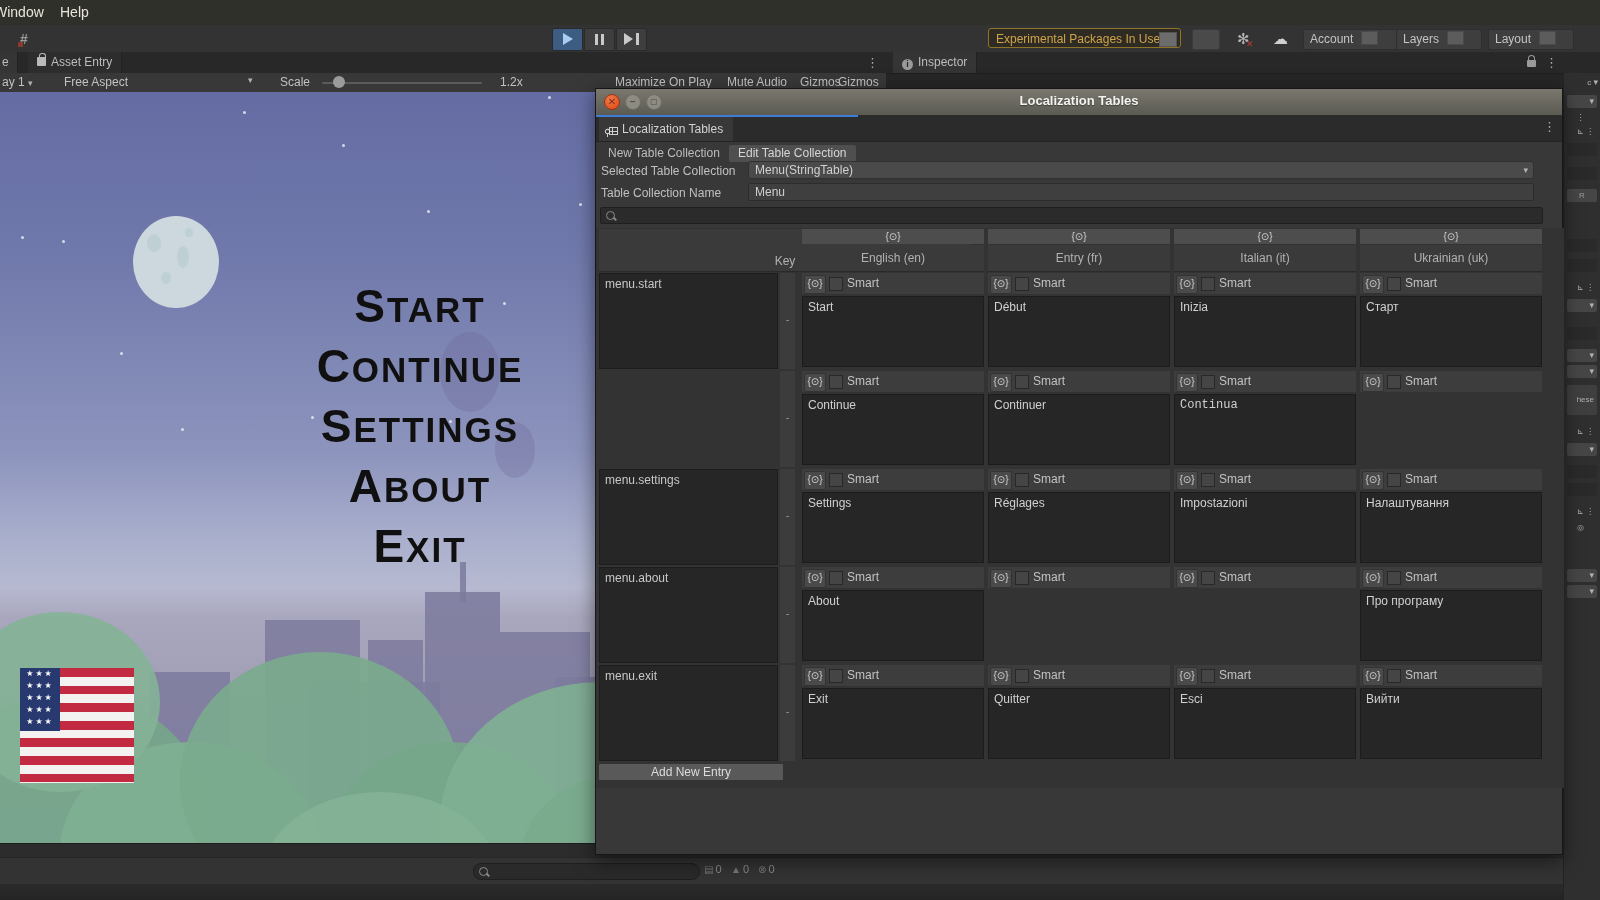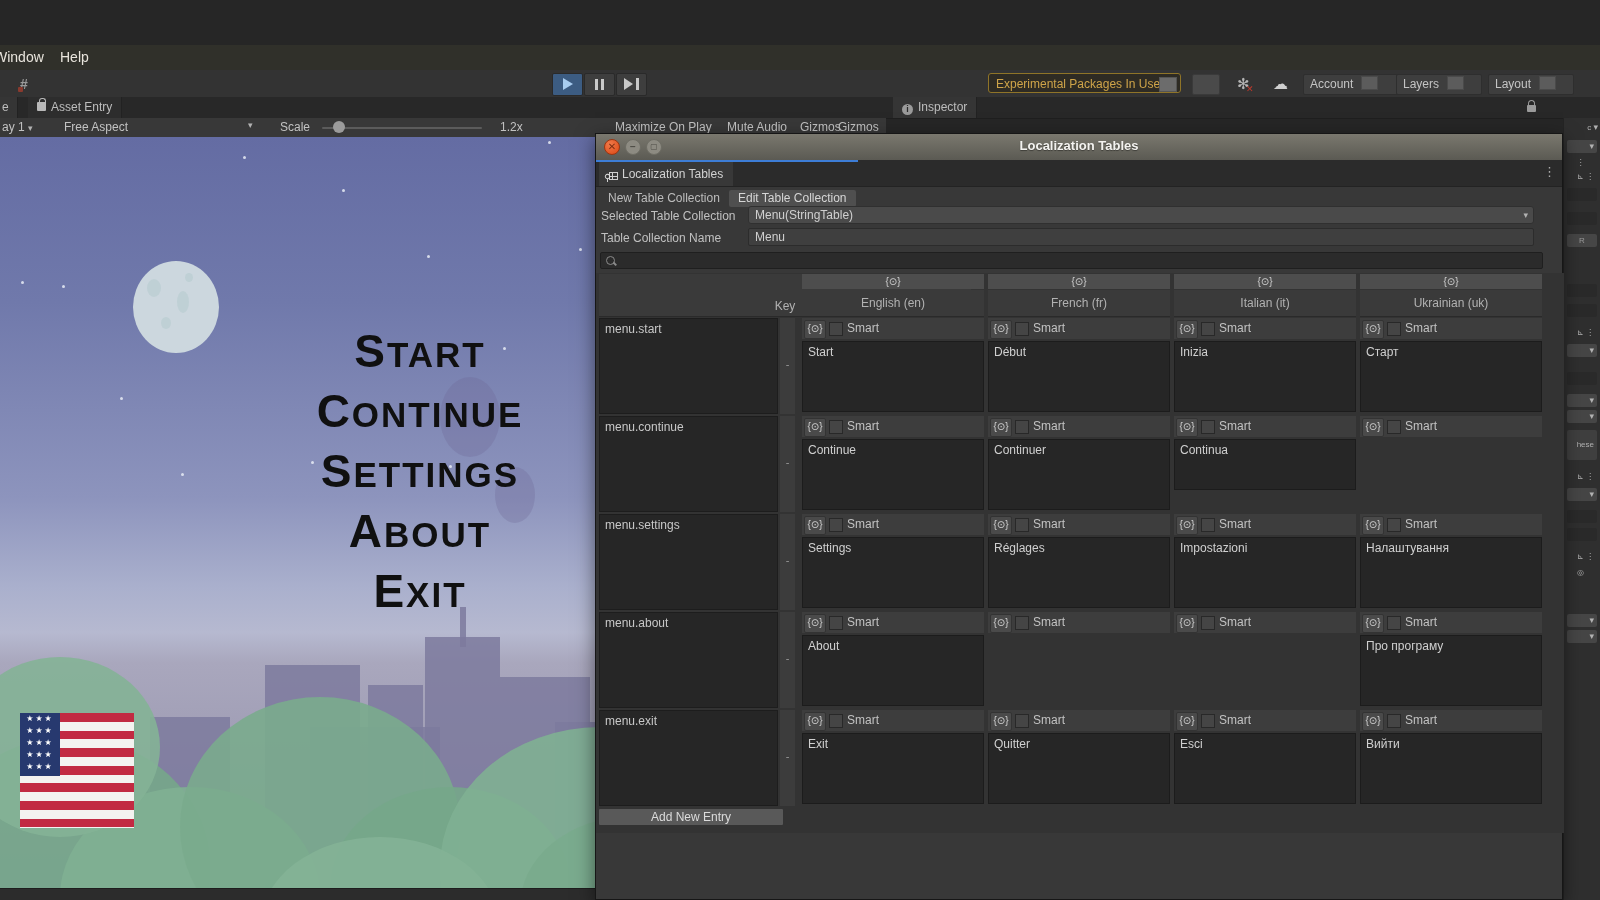--- a/index.html
+++ b/index.html
@@ -1,17 +1,17 @@
 <!DOCTYPE html>
 <html><head>
 <meta charset="utf-8">
 <style>
   html,body{margin:0;padding:0;background:#262626;width:1600px;height:900px;overflow:hidden;
     font-family:"Liberation Sans","DejaVu Sans",sans-serif;-webkit-font-smoothing:antialiased;}
-  .abs{position:absolute;margin-top:45px;}
+  .abs{position:absolute;}
   
   #menubar{left:0;top:0;width:1600px;height:25px;background:#30302a;color:#e8e4dc;font-size:14px;}
   #menubar .mitem{position:absolute;top:4px;}
   
   #toolbar{left:0;top:25px;width:1600px;height:27px;background:#333333;border-bottom:1px solid #232323;}
   .tbtn{position:absolute;top:3px;height:21px;background:#3e3e3e;border:1px solid #2a2a2a;border-radius:2px;}
   .playbtn{width:29px;}
   .playbtn.active{background:#3c5c82;}
   .tri{width:0;height:0;border-top:6px solid transparent;border-bottom:6px solid transparent;border-left:10px solid #c9c9c9;position:absolute;left:10px;top:4px;}
   .playbtn.active .tri{border-left-color:#a8cdf0;}
@@ -303,21 +303,21 @@
 
   <div id="locsearch">
     <span class="mag" style="left:5px;top:3px"></span>
   </div>
 
   <div id="loctable">
       <div class="keyhead" style="left: 3px; width: 372px;">Key</div>
       <div class="colhead-top" style="left: 206px; width: 182px;">{⊙}</div>
       <div class="colhead-lbl" style="left: 206px; width: 182px;">English (en)</div>
       <div class="colhead-top" style="left: 392px; width: 182px;">{⊙}</div>
-      <div class="colhead-lbl" style="left: 392px; width: 182px;">French (fr)</div>
+      <div class="colhead-lbl" style="left: 392px; width: 182px;">Entry (fr)</div>
       <div class="colhead-top" style="left: 578px; width: 182px;">{⊙}</div>
       <div class="colhead-lbl" style="left: 578px; width: 182px;">Italian (it)</div>
       <div class="colhead-top" style="left: 764px; width: 182px;">{⊙}</div>
       <div class="colhead-lbl" style="left: 764px; width: 182px;">Ukrainian (uk)</div>
       <div class="keycell" style="left: 3px; top: 45px; width: 179px; height: 96px;">menu.start</div>
       <div class="rowstrip" style="left: 184px; top: 45px; width: 15px; height: 96px;">
         <span>-</span>
       </div>
       <div class="smartbar" style="left: 206px; top: 45px; width: 182px;">
         <div class="meta-btn">{⊙}</div>
@@ -336,42 +336,41 @@
         <div class="chk"></div>
         <div class="smartlbl">Smart</div>
       </div>
       <div class="cellarea" style="left: 578px; top: 68px; width: 182px; height: 71px;">Inizia</div>
       <div class="smartbar" style="left: 764px; top: 45px; width: 182px;">
         <div class="meta-btn">{⊙}</div>
         <div class="chk"></div>
         <div class="smartlbl">Smart</div>
       </div>
       <div class="cellarea" style="left: 764px; top: 68px; width: 182px; height: 71px;">Старт</div>
-      <div class="keycell" style="left: 3px; top: 143px; width: 179px; height: 96px;">menu.continue</div>
       <div class="rowstrip" style="left: 184px; top: 143px; width: 15px; height: 96px;">
         <span>-</span>
       </div>
       <div class="smartbar" style="left: 206px; top: 143px; width: 182px;">
         <div class="meta-btn">{⊙}</div>
         <div class="chk"></div>
         <div class="smartlbl">Smart</div>
       </div>
       <div class="cellarea" style="left: 206px; top: 166px; width: 182px; height: 71px;">Continue</div>
       <div class="smartbar" style="left: 392px; top: 143px; width: 182px;">
         <div class="meta-btn">{⊙}</div>
         <div class="chk"></div>
         <div class="smartlbl">Smart</div>
       </div>
       <div class="cellarea" style="left: 392px; top: 166px; width: 182px; height: 71px;">Continuer</div>
       <div class="smartbar" style="left: 578px; top: 143px; width: 182px;">
         <div class="meta-btn">{⊙}</div>
         <div class="chk"></div>
         <div class="smartlbl">Smart</div>
       </div>
-      <div class="cellarea" style="left: 578px; top: 166px; width: 182px; height: 51px;">Continua</div>
+      <div class="cellarea" style="left: 578px; top: 166px; width: 182px; height: 71px; font-family: Liberation Mono, monospace;">Continua</div>
       <div class="smartbar" style="left: 764px; top: 143px; width: 182px;">
         <div class="meta-btn">{⊙}</div>
         <div class="chk"></div>
         <div class="smartlbl">Smart</div>
       </div>
       <div class="keycell" style="left: 3px; top: 241px; width: 179px; height: 96px;">menu.settings</div>
       <div class="rowstrip" style="left: 184px; top: 241px; width: 15px; height: 96px;">
         <span>-</span>
       </div>
       <div class="smartbar" style="left: 206px; top: 241px; width: 182px;">

